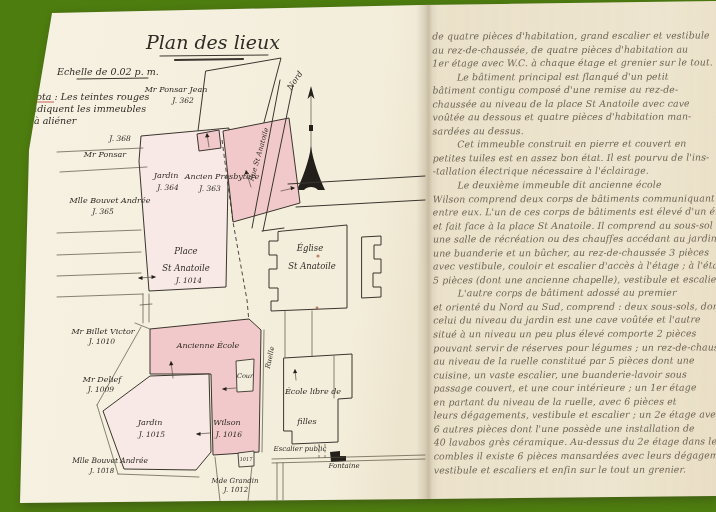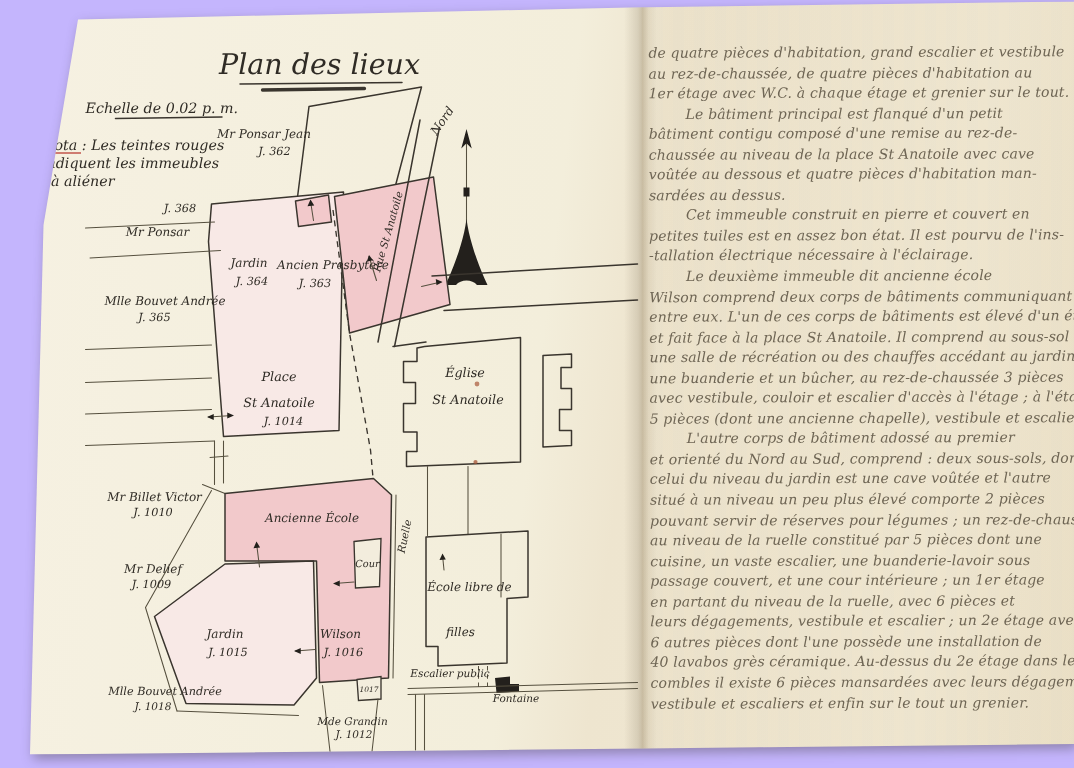--- a/index.html
+++ b/index.html
@@ -1,16 +1,16 @@
 <!DOCTYPE html>
 <html><head>
 <meta charset="utf-8">
 <style>
   html,body{margin:0;padding:0;background:#c9c6c1}
-  .stage{position:relative;width:716px;height:512px;background:#c4b5fd;overflow:hidden;
+  .stage{position:relative;width:716px;height:512px;background:#4d7c0f;overflow:hidden;
          font-family:"DejaVu Serif",serif}
   .paper-wrap{position:absolute;inset:0;filter:drop-shadow(2px 3px 4px rgba(40,35,25,.35))}
   .paper{position:absolute;inset:0;
          background:linear-gradient(97deg,#f6f1e2 0%,#f3eedb 50%,#eee5cf 58%,#f1e9d4 86%,#ece2ca 100%);
          clip-path:polygon(52px 13px,420px 5px,716px 1px,716px 496px,430px 499px,20px 503px,29px 150px)}
   .page-right-tint{position:absolute;left:428px;right:0;top:0;bottom:0;pointer-events:none;
          background:repeating-linear-gradient(90deg,rgba(195,165,110,.06) 0 7px,rgba(120,100,60,.035) 7px 14px)}
   .fold{position:absolute;left:416px;top:0;bottom:0;width:22px;pointer-events:none;
          background:linear-gradient(90deg,rgba(70,55,30,0) 0%,rgba(70,55,30,.14) 42%,rgba(95,75,40,.26) 55%,rgba(70,55,30,.07) 75%,rgba(70,55,30,0) 100%)}
   svg.plan{position:absolute;left:0;top:0}

